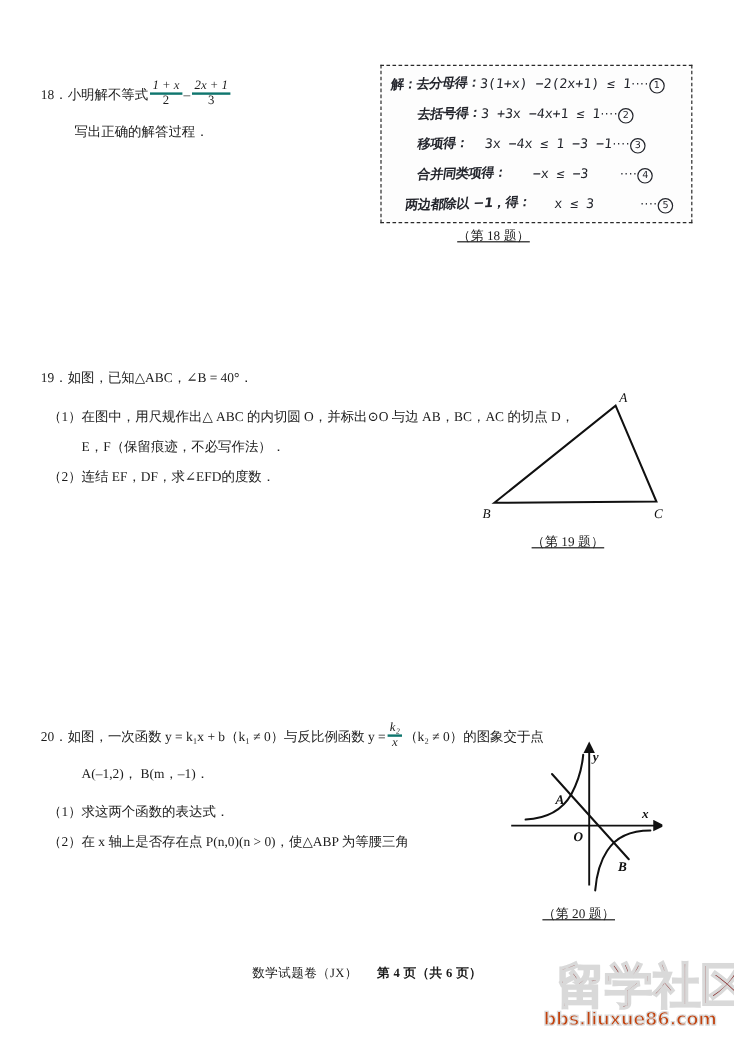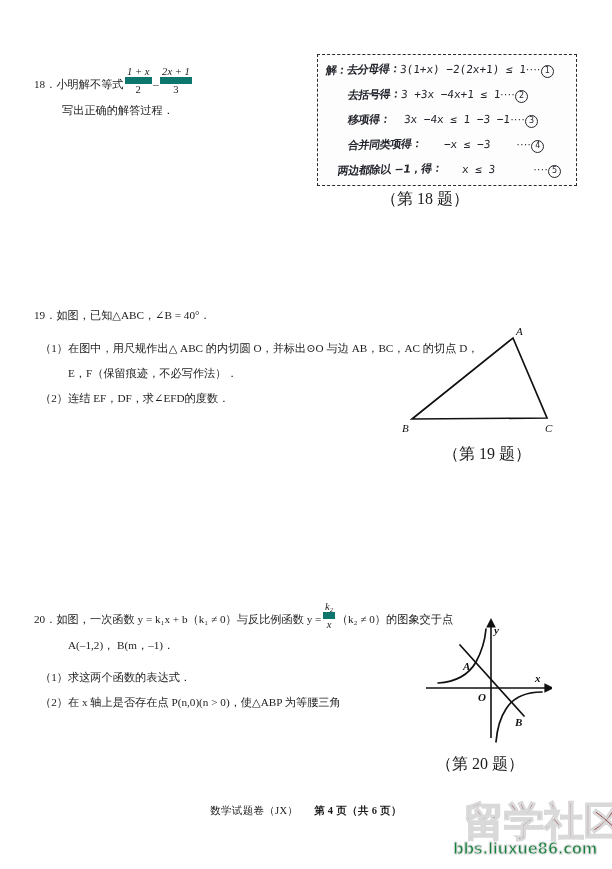--- a/index.html
+++ b/index.html
@@ -45,21 +45,21 @@
     display: inline-block;
     vertical-align: -0.48em;
     text-align: center;
     line-height: 1.08;
     font-size: 0.95em;
     margin: 0 1.5px;
   }
   .frac .nume {
     display: block;
     padding: 0 2px 0px 2px;
-    border-bottom: 7px solid #0f766e;
+    border-bottom: 2px solid #0f766e;
   }
   .frac .deno {
     display: block;
     padding: 0px 2px 0 2px;
   }
 
   
   #hw-box {
     position: absolute;
     left: 317px;
@@ -102,24 +102,25 @@
     border: 1px solid #23252c;
     border-radius: 50%;
     text-align: center;
     font-size: 8px;
     font-family: "DejaVu Sans", sans-serif;
     vertical-align: 0.5px;
   }
 
   .caption {
     position: absolute;
-    font-size: 16px;
+    font-size: 11px;
     color: #1c1c1c;
     white-space: nowrap;
     font-family: "Liberation Serif", serif;
+    text-decoration: underline;
   }
 
   
   .figure {
     position: absolute;
   }
 
   
   #footer {
     position: absolute;
@@ -158,21 +159,21 @@
     text-shadow: 0 0 1px #e2e2e2;
     white-space: nowrap;
   }
   #wm-sub {
     position: absolute;
     left: 1px;
     top: 44px;
     font-family: "DejaVu Sans", sans-serif;
     font-size: 15px;
     font-weight: bold;
-    color: #15803d;
+    color: #c2410c;
     -webkit-text-stroke: 1.1px #dcdcdc;
     white-space: nowrap;
     letter-spacing: -0.3px;
   }
 </style>
 </head>
 <body>
 
 <div class="page">
 
@@ -261,21 +262,21 @@
 
     <line x1="40" y1="29" x2="104" y2="100" stroke="#111111" stroke-width="1.7" stroke-linecap="round"></line>
 
     <text x="74" y="18" font-family="Liberation Serif, serif" font-style="italic" font-weight="bold" font-size="11" fill="#111">y</text>
     <text x="115" y="66" font-family="Liberation Serif, serif" font-style="italic" font-weight="bold" font-size="11" fill="#111">x</text>
     <text x="58" y="85" font-family="Liberation Serif, serif" font-style="italic" font-weight="bold" font-size="11" fill="#111">O</text>
     <text x="43" y="54" font-family="Liberation Serif, serif" font-style="italic" font-weight="bold" font-size="11" fill="#111">A</text>
     <text x="95" y="110" font-family="Liberation Serif, serif" font-style="italic" font-weight="bold" font-size="11" fill="#111">B</text>
   </svg>
 
-  <div class="caption" style="left:436px; top:754px;">（第 20 题）</div>
+  <div class="caption" style="left:452px; top:754px;">（第 20 题）</div>
 
   <div id="footer">
     <span>数学试题卷（JX）</span><span style="display:inline-block;width:16px;"></span><span class="bold">第 4 页（共 6 页）</span>
   </div>
 
   <div id="watermark">
     <div id="wm-main">留学社区</div>
     <div id="wm-sub">bbs.liuxue86.com</div>
   </div>
 

